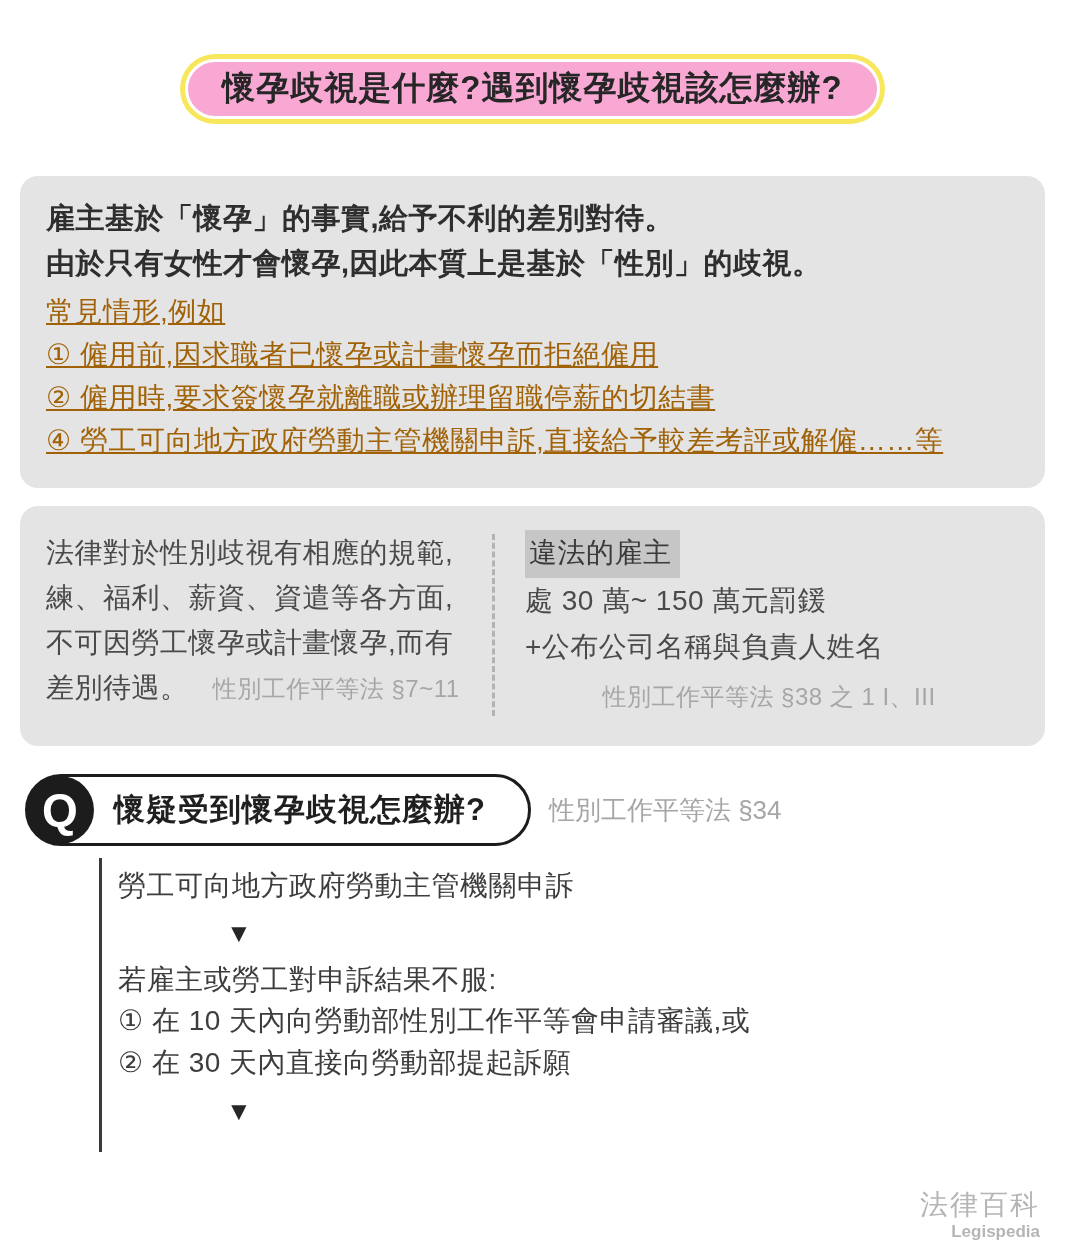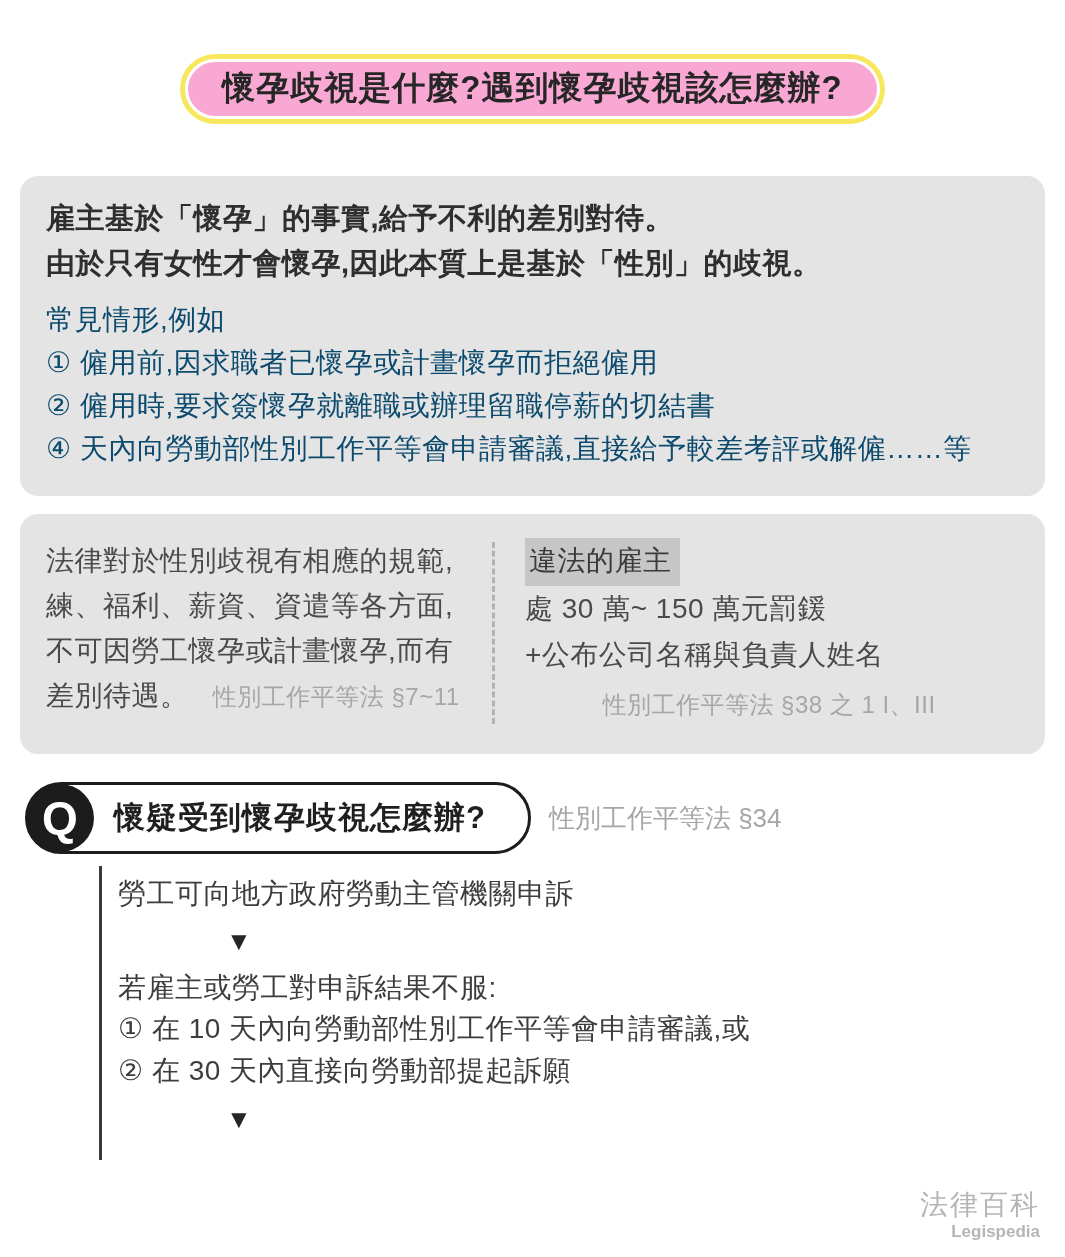--- a/index.html
+++ b/index.html
@@ -46,25 +46,26 @@
     padding:20px 26px 26px 26px;
   }
   .box1 .bold-line{
     font-size:29px;
     font-weight:700;
     color:#2e2e2e;
     line-height:45px;
     letter-spacing:0.5px;
   }
   .box1 .gray-block{
-    margin-top:12px;
-    color:#0c4a6e;
+    margin-top:4px;
+    color:#a16207;
     font-size:28px;
     line-height:43px;
     letter-spacing:0.5px;
+    text-decoration:underline;
   }
   .box2{
     margin-top:18px;
     display:flex;
     padding:24px 0 26px 0;
   }
   .box2 .col-left{
     width:472px;
     padding-left:26px;
     padding-right:20px;
@@ -195,21 +196,21 @@
   </div>
 </div>
 
 <div class="gray-box box1">
   <div class="bold-line">雇主基於「懷孕」的事實,給予不利的差別對待。</div>
   <div class="bold-line">由於只有女性才會懷孕,因此本質上是基於「性別」的歧視。</div>
   <div class="gray-block">
     <div>常見情形,例如</div>
     <div>① 僱用前,因求職者已懷孕或計畫懷孕而拒絕僱用</div>
     <div>② 僱用時,要求簽懷孕就離職或辦理留職停薪的切結書</div>
-    <div>④ 天內向勞動部性別工作平等會申請審議,直接給予較差考評或解僱……等</div>
+    <div>④ 勞工可向地方政府勞動主管機關申訴,直接給予較差考評或解僱……等</div>
   </div>
 </div>
 
 <div class="gray-box box2">
   <div class="col-left">
     <div>法律對於性別歧視有相應的規範,</div>
     <div>練、福利、薪資、資遣等各方面,</div>
     <div>不可因勞工懷孕或計畫懷孕,而有</div>
     <div>
       <span>差別待遇。</span>

